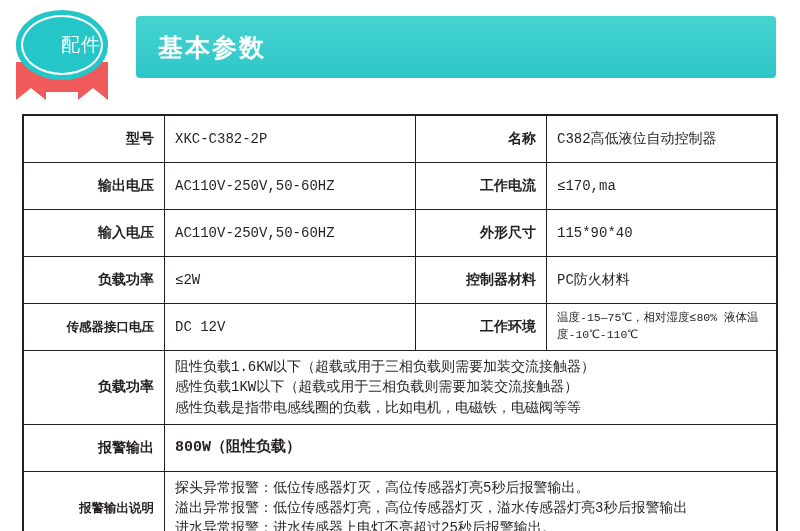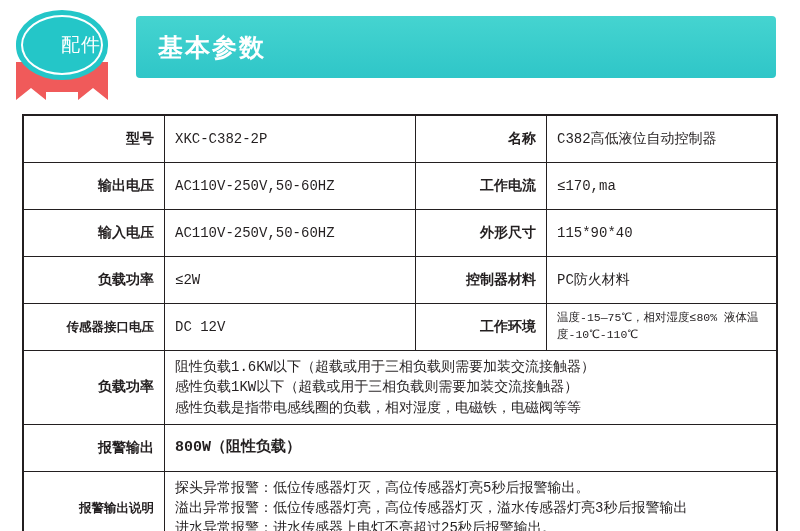--- a/index.html
+++ b/index.html
@@ -183,21 +183,21 @@
       <tr class="row-tall">
         <td class="label small col-a">传感器接口电压</td>
         <td class="value col-b">DC 12V</td>
         <td class="label col-c">工作环境</td>
         <td class="value small">温度-15—75℃，相对湿度≤80% 液体温度-10℃-110℃</td>
       </tr>
       <tr>
         <td class="label col-a">负载功率</td>
         <td class="value multi-line" colspan="3">阻性负载1.6KW以下（超载或用于三相负载则需要加装交流接触器）
 感性负载1KW以下（超载或用于三相负载则需要加装交流接触器）
-感性负载是指带电感线圈的负载，相对湿度，电磁铁，电磁阀等等</td>
+感性负载是指带电感线圈的负载，比如电机，电磁铁，电磁阀等等</td>
       </tr>
       <tr class="row-tall">
         <td class="label col-a">报警输出</td>
         <td class="value bold" colspan="3">800W（阻性负载）</td>
       </tr>
       <tr>
         <td class="label small col-a">报警输出说明</td>
         <td class="value multi-line" colspan="3">探头异常报警：低位传感器灯灭，高位传感器灯亮5秒后报警输出。
 溢出异常报警：低位传感器灯亮，高位传感器灯灭，溢水传感器灯亮3秒后报警输出
 进水异常报警：进水传感器上电灯不亮超过25秒后报警输出。</td>

